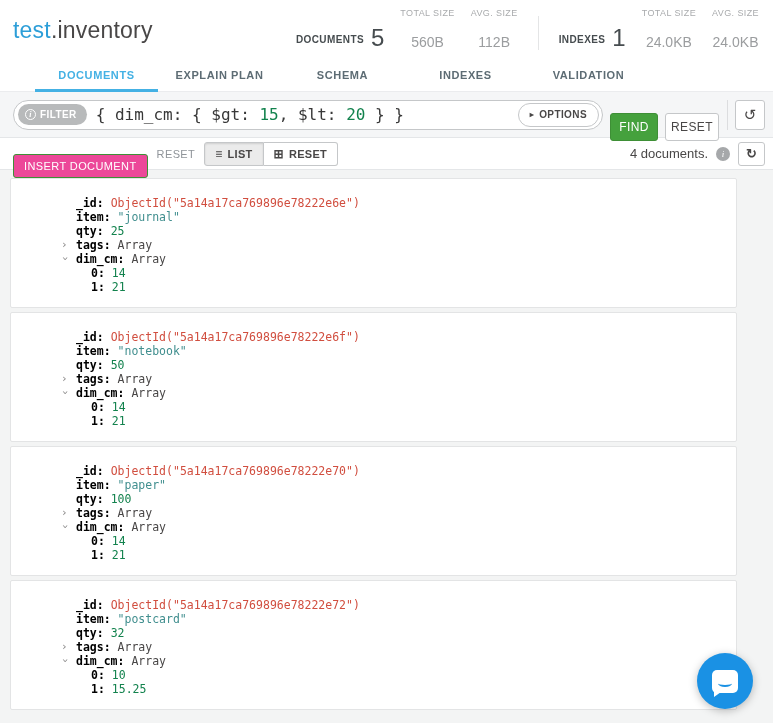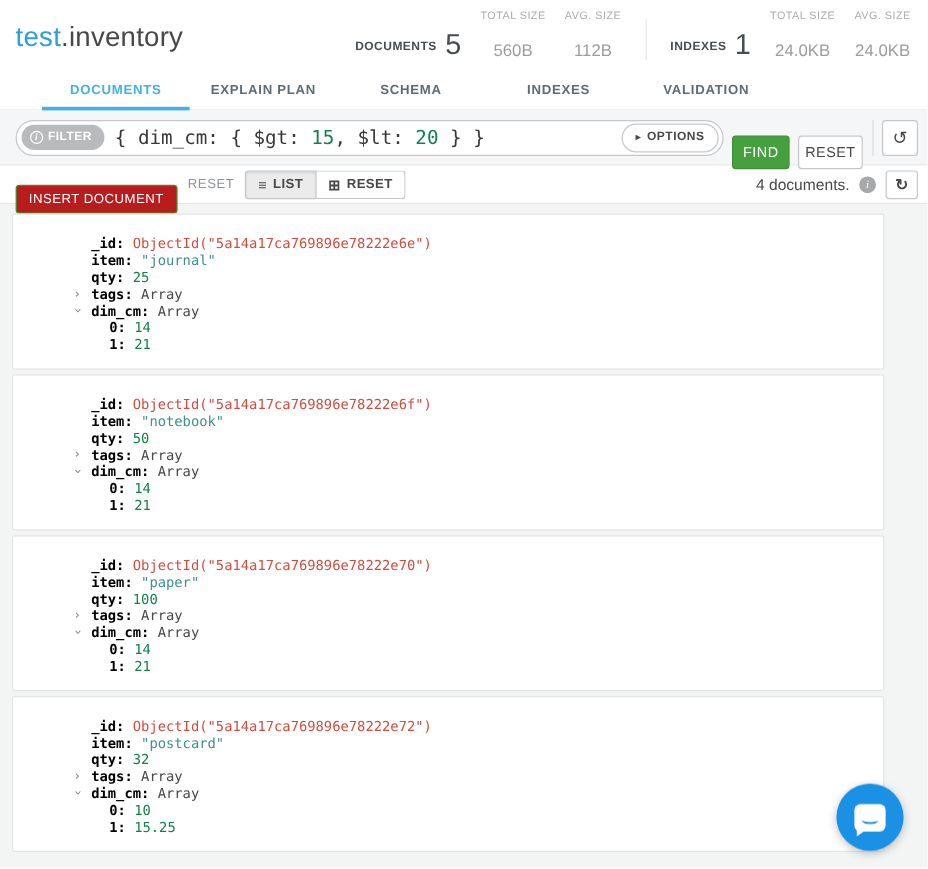--- a/index.html
+++ b/index.html
@@ -47,21 +47,21 @@
     height:28px; cursor:pointer; display:flex; align-items:center; justify-content:center;margin-top:24px; }
   .btn-find { background:#45a13d; border:1px solid #3e8f36; color:#fff; width:48px; }
   .btn-reset { background:#fff; border:1px solid #c5c7c9; color:#494747; width:54px; }
   .vdivider { width:1px; height:30px; background:#dcdddf; margin-left:1px; }
   .icon-btn { width:30px; height:30px; background:#fff; border:1px solid #c5c7c9; border-radius:3px;
     display:flex; align-items:center; justify-content:center; font-size:15px; color:#494747; cursor:pointer; flex:none; }
 
   
   .doc-toolbar { height:32px; background:#fff; border-bottom:1px solid #e4e6e8;
     display:flex; align-items:center; padding:0 8px 0 13px; gap:9px; }
-  .btn-insert { background:#b91c1c; border:1px solid #3e8f36; color:#fff; height:24px;
+  .btn-insert { background:#ec4899; border:1px solid #3e8f36; color:#fff; height:24px;
     font-size:11px; padding:0 10px; }
   .view-label { font-size:11px; color:#8f9499; letter-spacing:0.4px; }
   .seg { display:flex; }
   .seg-btn { height:24px; border:1px solid #c5c7c9; background:#fff; display:flex; align-items:center;
     gap:5px; padding:0 10px; font-size:11px; font-weight:bold; color:#494747; letter-spacing:0.3px; cursor:pointer; }
   .seg-btn:first-child { border-radius:3px 0 0 3px; }
   .seg-btn:last-child { border-radius:0 3px 3px 0; border-left:none; }
   .seg-btn.active { background:#ebebeb; box-shadow:inset 0 1px 2px rgba(0,0,0,0.12); }
   .seg-icon { font-size:12px; }
   .toolbar-right { margin-left:auto; display:flex; align-items:center; gap:8px; }

